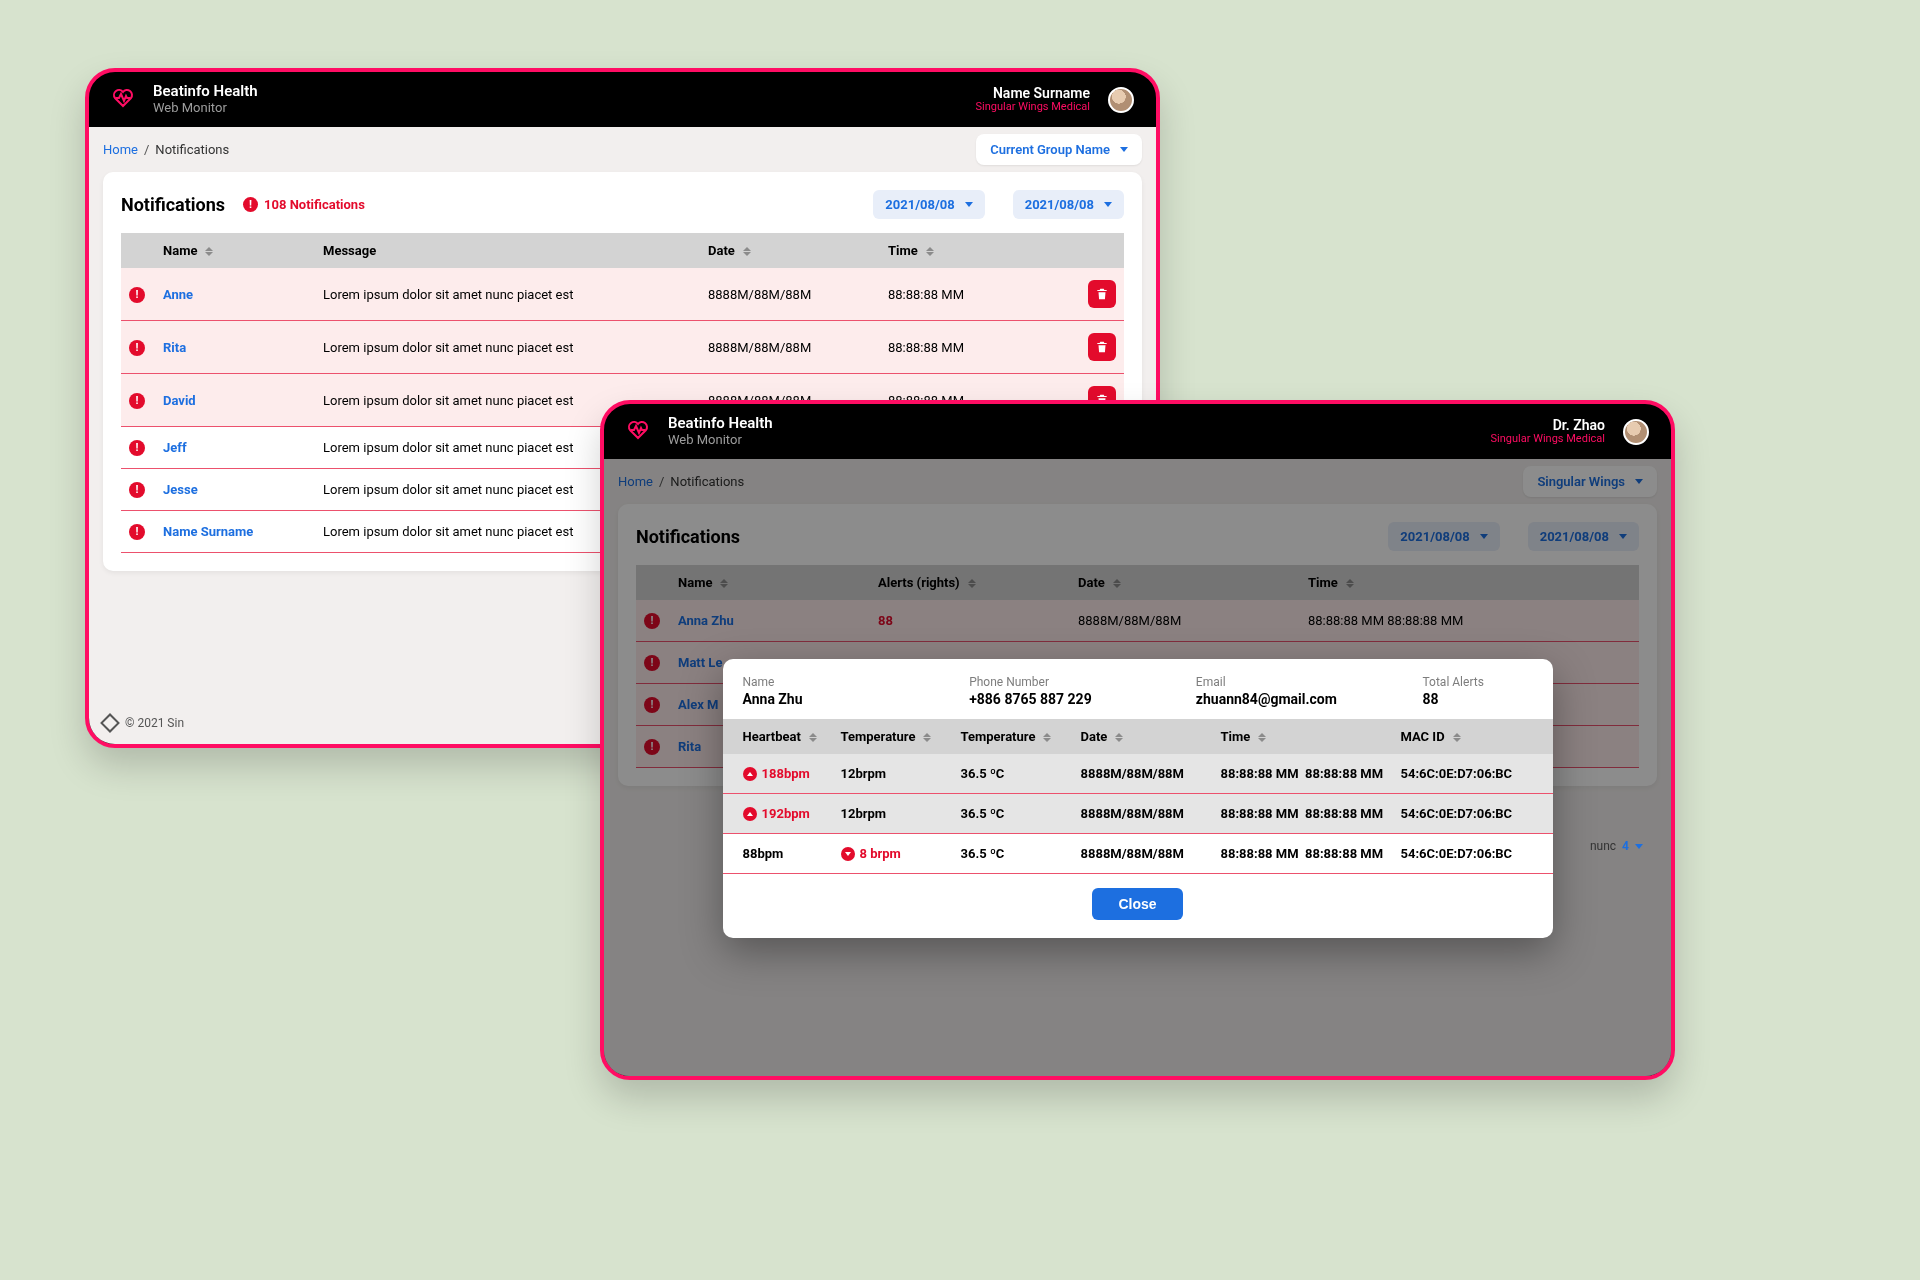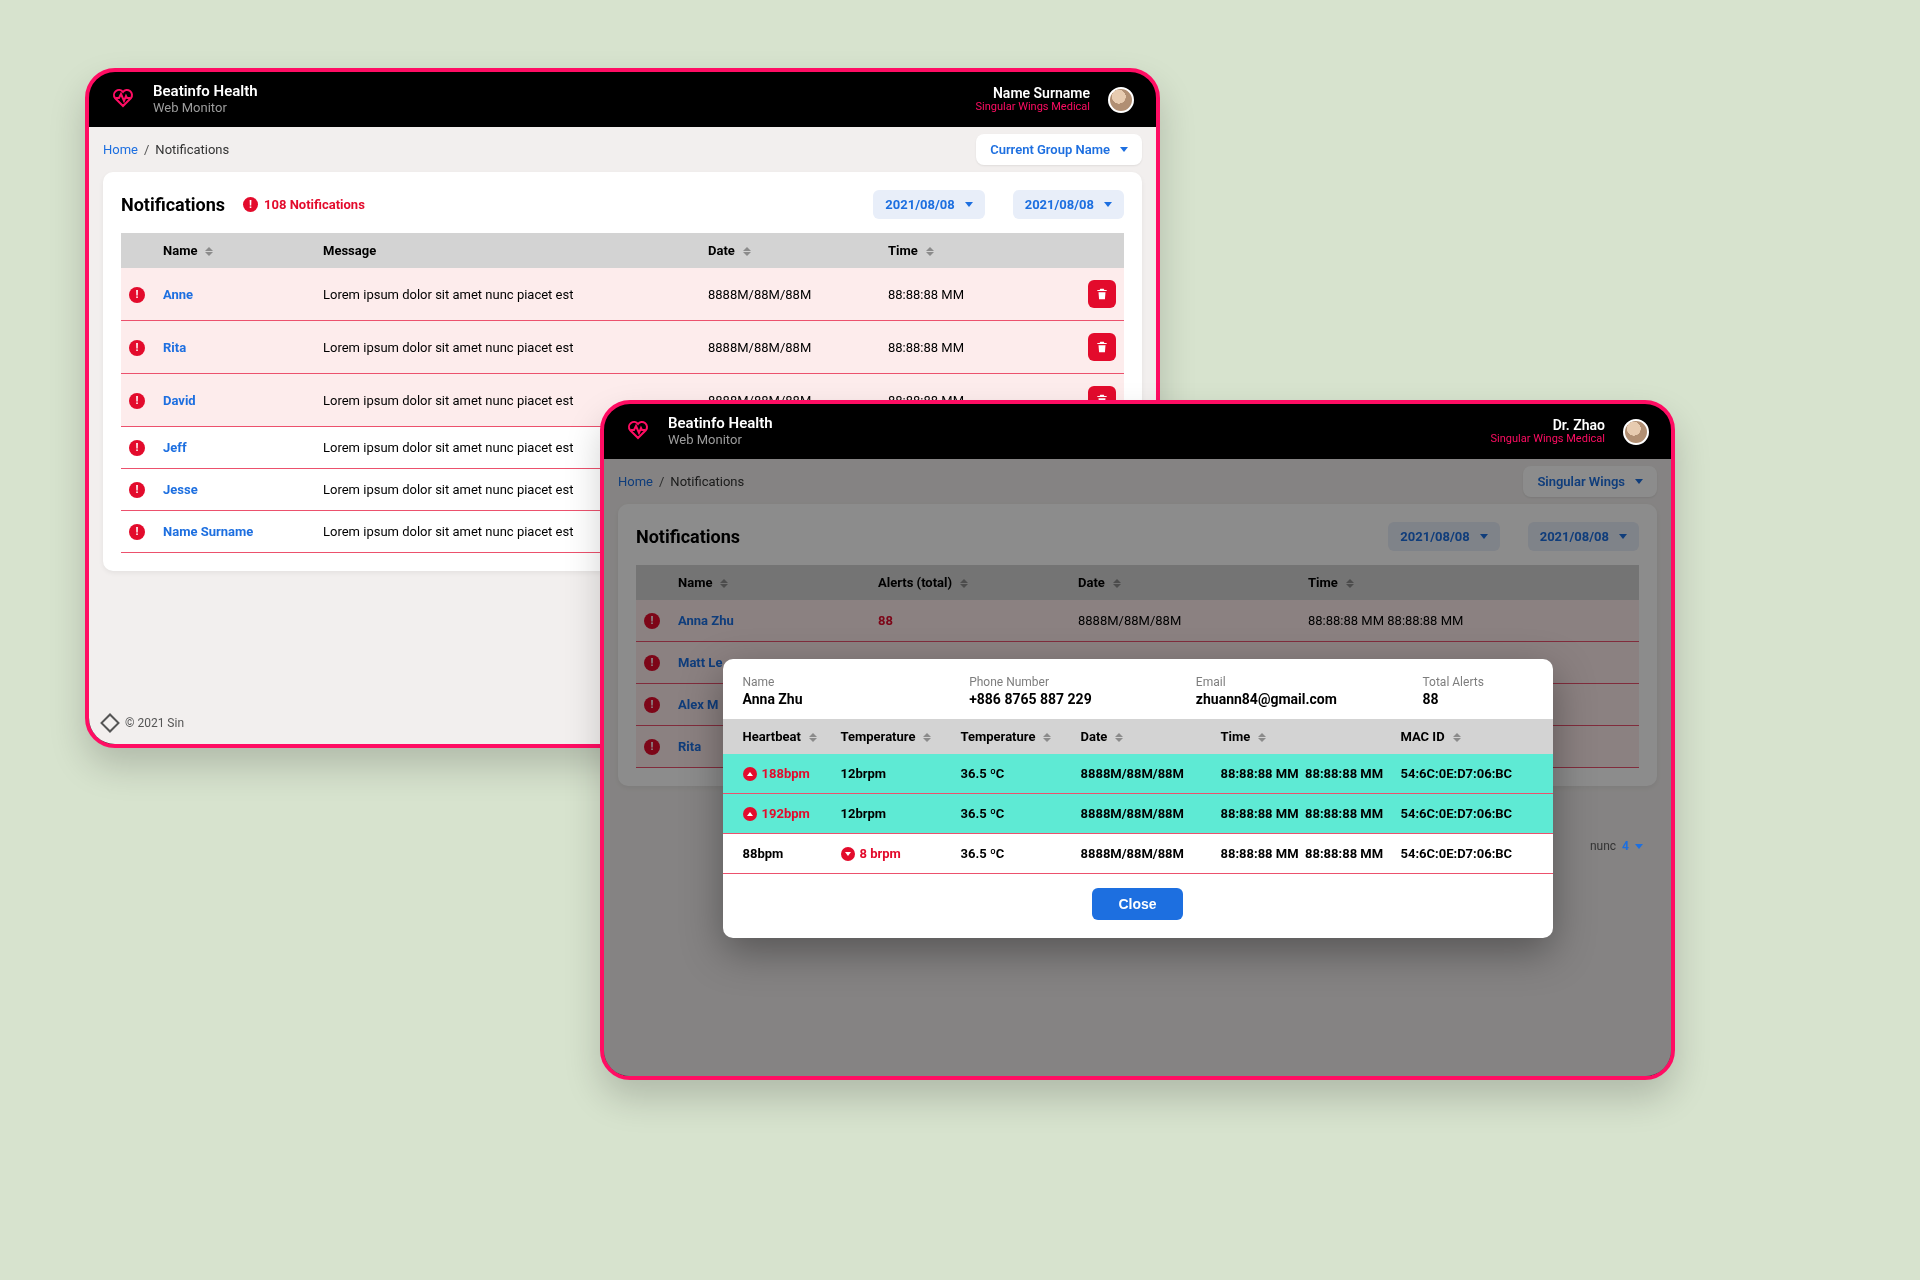--- a/index.html
+++ b/index.html
@@ -137,21 +137,21 @@
     background:#fff; border-radius:10px;
     box-shadow:0 14px 40px rgba(0,0,0,.35);
     padding: 16px 0 18px;
   }
   .modal-info { display:flex; padding:0 20px 12px; gap:10px; }
   .modal-info .col { flex:1; }
   .modal-info .lab { font-size:12px; color:#7d7d7d; }
   .modal-info .val { font-size:14px; font-weight:700; margin-top:2px; }
 
   .modal table thead th { background:#d3d3d3; }
-  .modal tbody tr.hb-row { background:#5eead4; }
+  .modal tbody tr.hb-row { background:#e5e5e5; }
   .hb-red { color:#e30b2c; font-weight:700; display:flex; align-items:center; gap:5px; }
   .hb-red .dir { width:14px;height:14px;border-radius:50%;background:#e30b2c;display:inline-flex;align-items:center;justify-content:center; }
   .hb-red .dir span { width:0;height:0;border-left:3px solid transparent;border-right:3px solid transparent; }
   .hb-red .dir.up span { border-bottom:4px solid #fff; }
   .hb-red .dir.down span { border-top:4px solid #fff; }
 
   .modal-close-row { text-align:center; margin-top:14px; }
   .close-btn { background:#1d6fe0;color:#fff;border:none;border-radius:6px;padding:8px 26px;font-size:14px;font-weight:700;cursor:pointer; }
 
   
@@ -375,21 +375,21 @@
               <col style="width:230px">
               <col>
             </colgroup>
           <thead>
             <tr>
               <th></th>
               <th><span>Name</span><span class="sort">
                     <span class="up"></span>
                     <span class="dn"></span>
                   </span></th>
-              <th><span>Alerts (total)</span><span class="sort">
+              <th><span>Alerts (rights)</span><span class="sort">
                     <span class="up"></span>
                     <span class="dn"></span>
                   </span></th>
               <th><span>Date</span><span class="sort">
                     <span class="up"></span>
                     <span class="dn"></span>
                   </span></th>
               <th><span>Time</span><span class="sort">
                     <span class="up"></span>
                     <span class="dn"></span>

